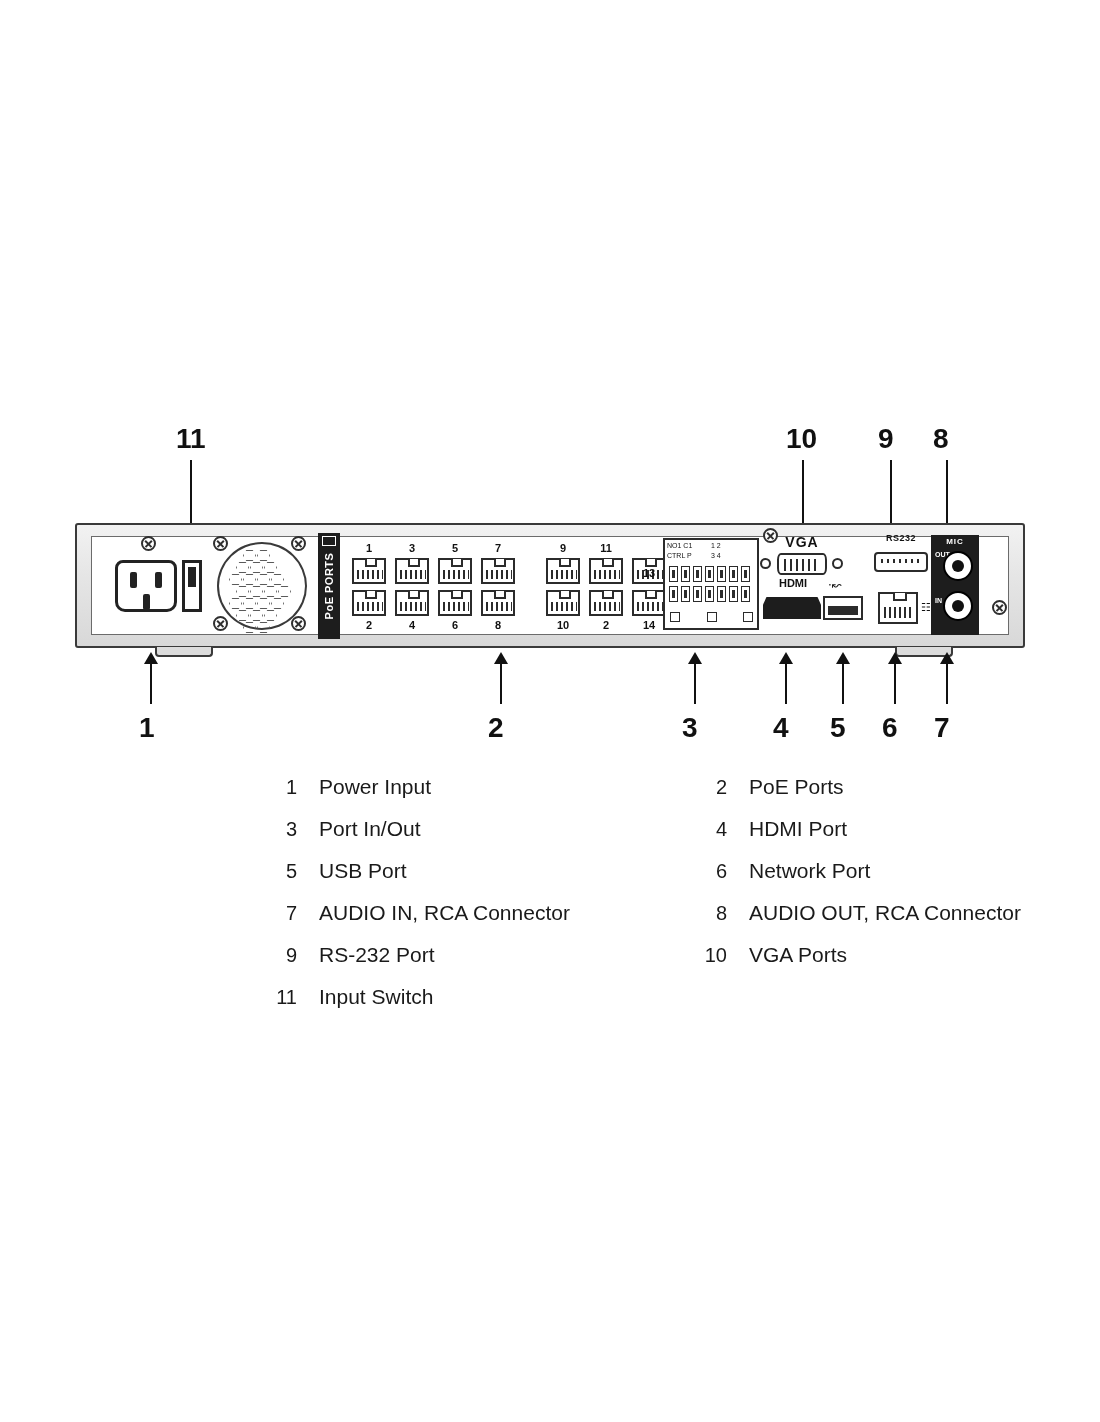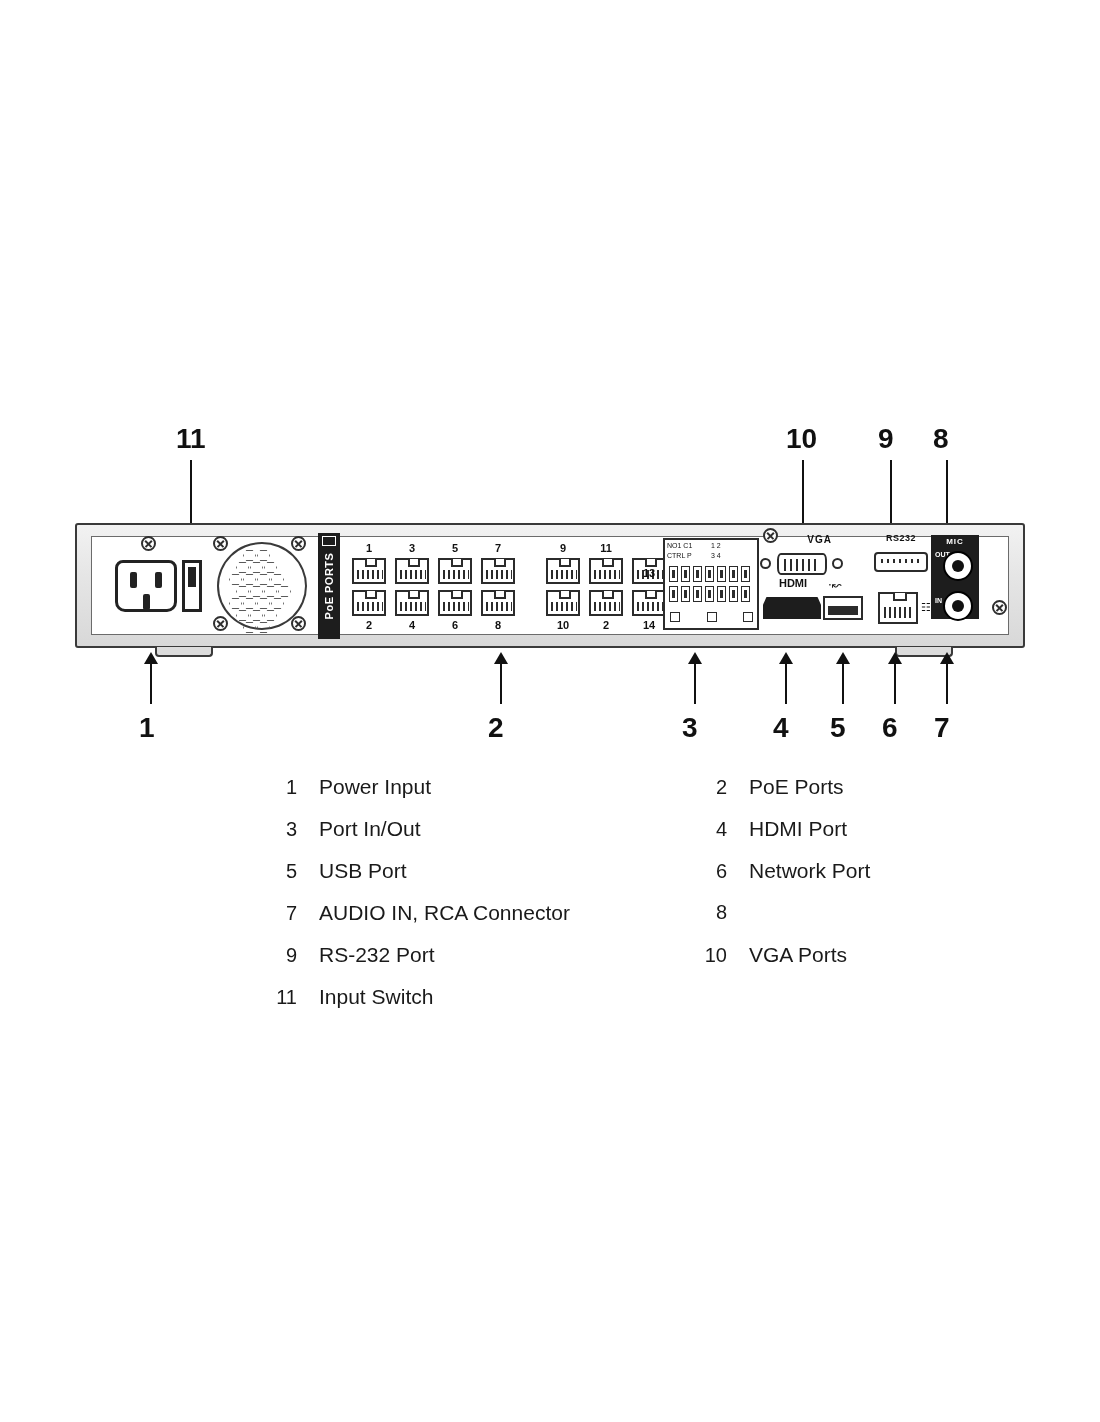--- a/index.html
+++ b/index.html
@@ -96,25 +96,25 @@
 
   
   .rs232{position:absolute;left:874px;top:552px;width:54px;height:20px;border:2px solid #2b2b2b;background:#fff;border-radius:4px;box-sizing:border-box;}
   .rs232 .dots{position:absolute;left:5px;top:5px;right:5px;height:4px;background:repeating-linear-gradient(90deg,#2b2b2b 0 2px,#fff 2px 6px);}
   .rs232-label{position:absolute;left:868px;top:533px;width:66px;text-align:center;font-size:9px;font-weight:700;color:#111;letter-spacing:.5px;}
 
   
   .vga{position:absolute;left:777px;top:553px;width:50px;height:22px;border:2px solid #2b2b2b;background:#fff;border-radius:4px / 7px;box-sizing:border-box;}
   .vga .dots{position:absolute;left:5px;top:4px;right:5px;height:12px;background:
      repeating-linear-gradient(90deg,#2b2b2b 0 2px,#fff 2px 6px);}
-  .vga-label{position:absolute;left:772px;top:534px;width:60px;text-align:right;font-size:10px;font-weight:700;color:#111;letter-spacing:1px;}
+  .vga-label{position:absolute;left:772px;top:534px;width:60px;text-align:center;font-size:14px;font-weight:700;color:#111;letter-spacing:1px;}
   .vga-screw{position:absolute;width:11px;height:11px;border:2px solid #2b2b2b;border-radius:50%;background:#fff;box-sizing:border-box;}
 
   
-  .mic-block{position:absolute;left:931px;top:535px;width:48px;height:84px;background:#1d1d1d;}
+  .mic-block{position:absolute;left:931px;top:535px;width:48px;height:100px;background:#1d1d1d;}
   .mic-block .cap{position:absolute;left:0;top:0;width:48px;height:13px;color:#fff;font-size:8px;font-weight:700;display:flex;align-items:center;justify-content:center;letter-spacing:1px;}
   .rca{position:absolute;width:30px;height:30px;border-radius:50%;background:#fff;border:2px solid #000;box-sizing:border-box;}
   .rca i{position:absolute;left:7px;top:7px;width:12px;height:12px;border-radius:50%;background:#111;}
   .side-tag{position:absolute;color:#fff;font-size:7px;font-weight:700;}
 
   
   .legend{position:absolute;left:255px;top:775px;width:790px;}
   .legend-row{display:flex;margin-bottom:18px;}
   .legend-cell{display:flex;align-items:baseline;}
   .legend-cell.c1{width:430px;}
@@ -435,20 +435,21 @@
         <div class="lab">Network Port</div>
       </div>
     </div>
     <div class="legend-row">
       <div class="legend-cell c1">
         <div class="num">7</div>
         <div class="lab">AUDIO IN, RCA Connector</div>
       </div>
       <div class="legend-cell">
         <div class="num">8</div>
+        <div class="lab">AUDIO OUT, RCA Connector</div>
       </div>
     </div>
     <div class="legend-row">
       <div class="legend-cell c1">
         <div class="num">9</div>
         <div class="lab">RS-232 Port</div>
       </div>
       <div class="legend-cell">
         <div class="num">10</div>
         <div class="lab">VGA Ports</div>

